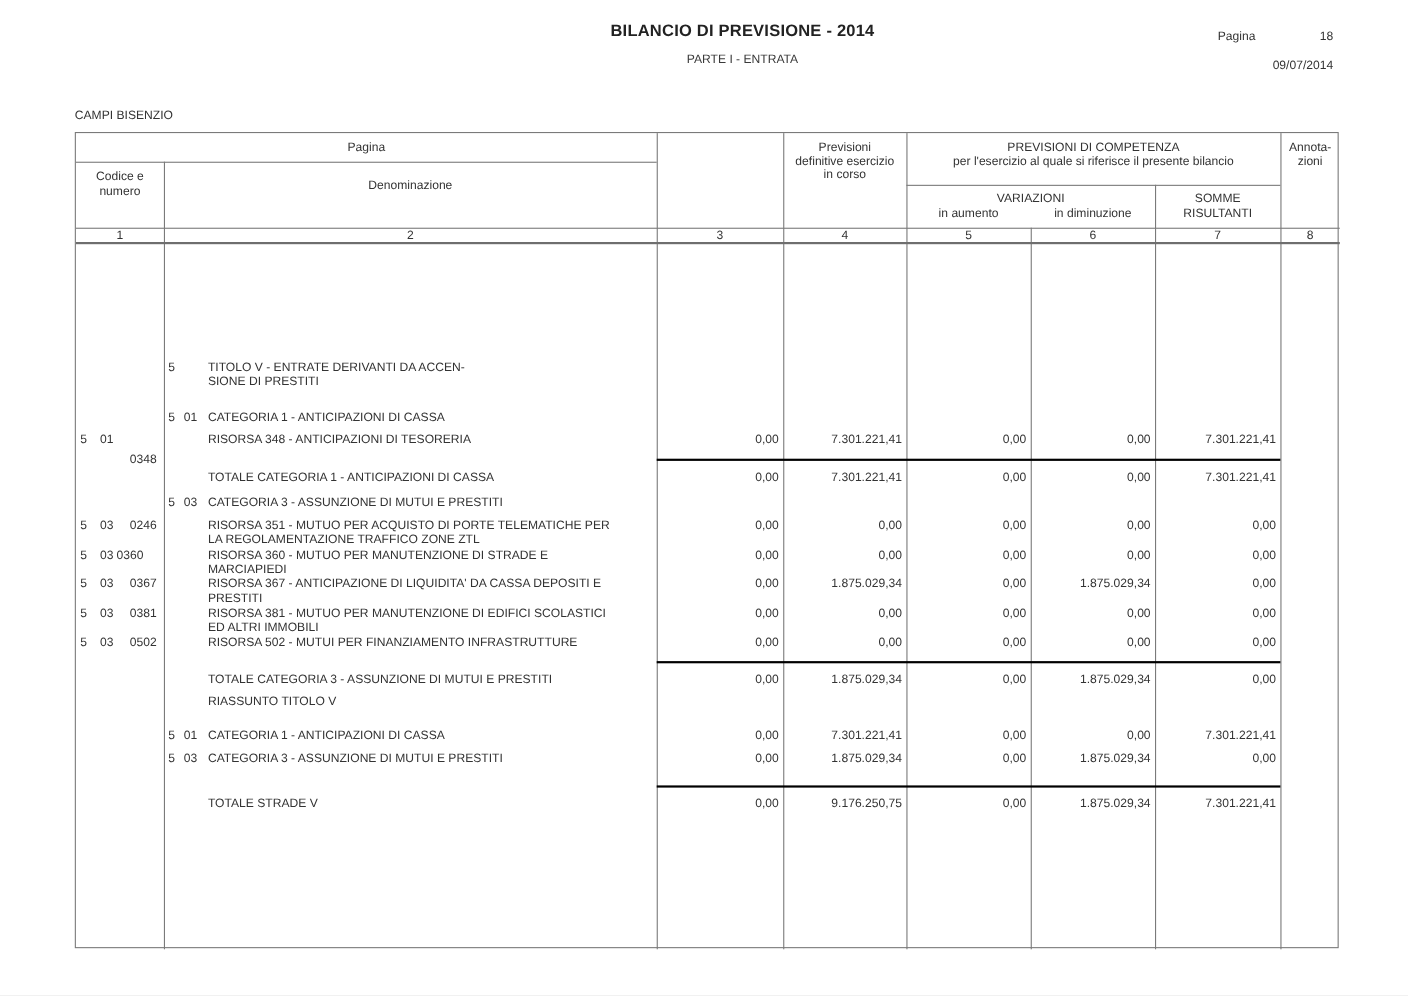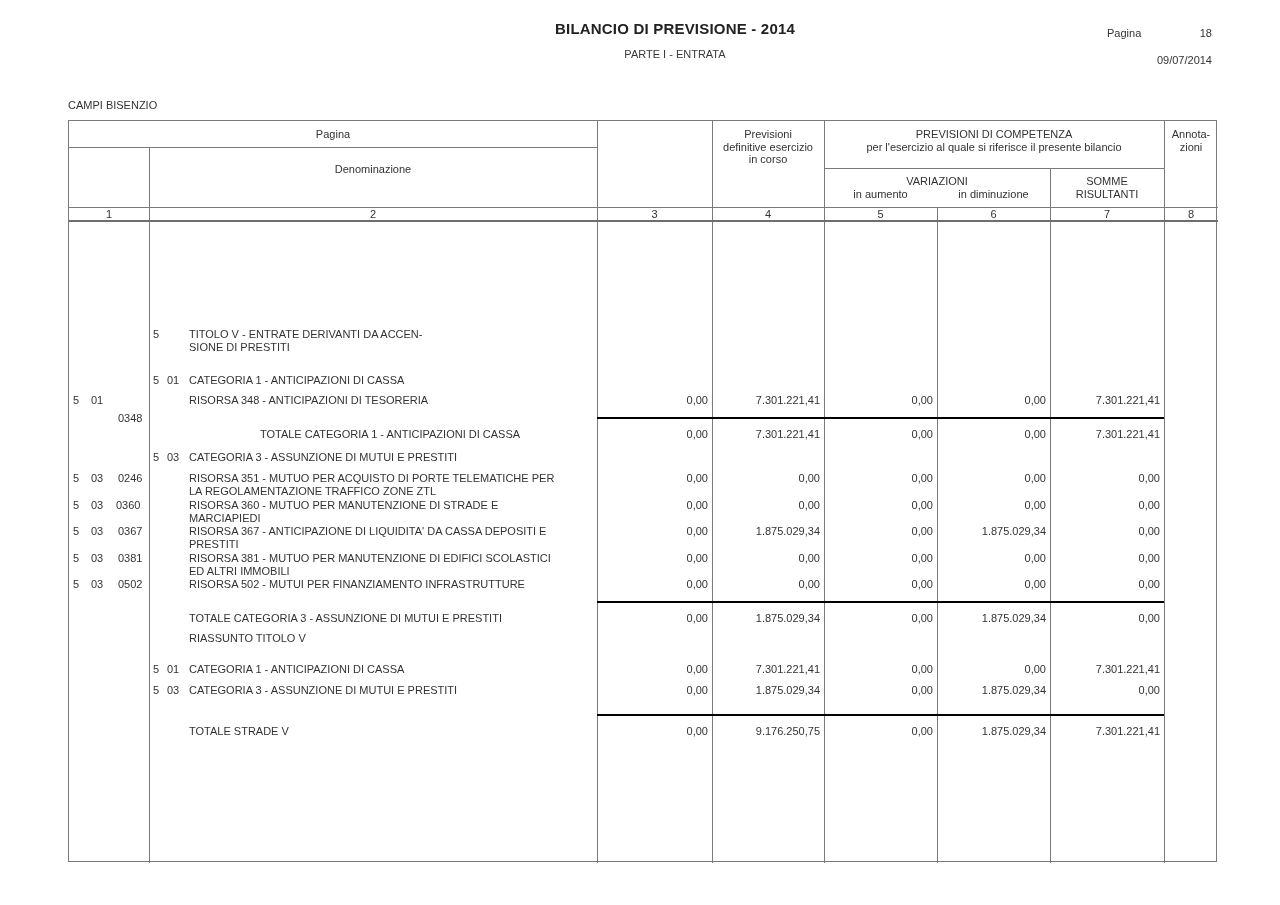--- a/index.html
+++ b/index.html
@@ -46,20 +46,22 @@
   <div class="doc-subtitle">PARTE I - ENTRATA</div>
   <div class="pagina-label">Pagina</div>
   <div class="pagina-num">18</div>
   <div class="doc-date">09/07/2014</div>
 
   <div class="entity">CAMPI BISENZIO</div>
 
   <div class="tbl">
 
     <div class="cell ctr" style="left:0;top:0;width:528px;height:26px;padding-top:7px;">Pagina</div>
+    <div class="cell ctr pre" style="left:0;top:26px;width:80px;height:60px;padding-top:8px;">Codice e
+numero</div>
     <div class="cell ctr" style="left:80px;top:26px;width:448px;height:60px;padding-top:16px;">Denominazione</div>
     <div class="cell ctr pre" style="left:643px;top:0;width:112px;height:86px;padding-top:7px;">Previsioni
 definitive esercizio
 in corso</div>
     <div class="cell ctr" style="left:755px;top:0;width:340px;height:47px;padding-top:7px;">
       <div>PREVISIONI DI COMPETENZA</div>
       <div>per l'esercizio al quale si riferisce il presente bilancio</div>
     </div>
     <div class="cell" style="left:755px;top:47px;width:226px;height:39px;">
       <div class="ctr" style="padding-top:7px;">VARIAZIONI</div>
@@ -112,21 +114,21 @@
           <span class="codepart" style="left: 49px; top: 0px; margin-top: 18px;">0348</span>
           <div class="rowtext" style="left: 120px; top: 0px; width: 402px;">RISORSA 348 - ANTICIPAZIONI DI TESORERIA</div>
           <div class="val" style="left: 530px; width: 109px; top: 0px;">0,00</div>
           <div class="val" style="left: 645px; width: 106px; top: 0px;">7.301.221,41</div>
           <div class="val" style="left: 757px; width: 107px; top: 0px;">0,00</div>
           <div class="val" style="left: 870px; width: 107px; top: 0px;">0,00</div>
           <div class="val" style="left: 983px; width: 108px; top: 0px;">7.301.221,41</div>
         </div>
         <div class="thick" style="left: 528px; width: 567px; top: 296px;"></div>
         <div class="abs" style="left: 0px; top: 307px; width: 1149px;">
-          <div class="rowtext" style="left: 120px; top: 0px; width: 402px; text-align: center;">TOTALE CATEGORIA 1 - ANTICIPAZIONI DI CASSA</div>
+          <div class="rowtext" style="left: 120px; top: 0px; width: 402px;">TOTALE CATEGORIA 1 - ANTICIPAZIONI DI CASSA</div>
           <div class="val" style="left: 530px; width: 109px; top: 0px;">0,00</div>
           <div class="val" style="left: 645px; width: 106px; top: 0px;">7.301.221,41</div>
           <div class="val" style="left: 757px; width: 107px; top: 0px;">0,00</div>
           <div class="val" style="left: 870px; width: 107px; top: 0px;">0,00</div>
           <div class="val" style="left: 983px; width: 108px; top: 0px;">7.301.221,41</div>
         </div>
         <div class="abs" style="left: 0px; top: 330px; width: 1149px;">
           <span class="codepart" style="left: 84px; top: 0px;">5</span>
           <span class="codepart" style="left: 98px; top: 0px;">03</span>
           <div class="rowtext" style="left: 120px; top: 0px; width: 402px;">CATEGORIA 3 - ASSUNZIONE DI MUTUI E PRESTITI</div>
@@ -139,21 +141,21 @@
 LA REGOLAMENTAZIONE TRAFFICO ZONE ZTL</div>
           <div class="val" style="left: 530px; width: 109px; top: 0px;">0,00</div>
           <div class="val" style="left: 645px; width: 106px; top: 0px;">0,00</div>
           <div class="val" style="left: 757px; width: 107px; top: 0px;">0,00</div>
           <div class="val" style="left: 870px; width: 107px; top: 0px;">0,00</div>
           <div class="val" style="left: 983px; width: 108px; top: 0px;">0,00</div>
         </div>
         <div class="abs" style="left: 0px; top: 378px; width: 1149px;">
           <span class="codepart" style="left: 4px; top: 0px;">5</span>
           <span class="codepart" style="left: 22px; top: 0px;">03</span>
-          <span class="codepart" style="left: 47px; top: 0px; text-align: right;">0360</span>
+          <span class="codepart" style="left: 37px; top: 0px; text-align: right;">0360</span>
           <div class="rowtext" style="left: 120px; top: 0px; width: 402px;">RISORSA 360 - MUTUO PER MANUTENZIONE DI STRADE E
 MARCIAPIEDI</div>
           <div class="val" style="left: 530px; width: 109px; top: 0px;">0,00</div>
           <div class="val" style="left: 645px; width: 106px; top: 0px;">0,00</div>
           <div class="val" style="left: 757px; width: 107px; top: 0px;">0,00</div>
           <div class="val" style="left: 870px; width: 107px; top: 0px;">0,00</div>
           <div class="val" style="left: 983px; width: 108px; top: 0px;">0,00</div>
         </div>
         <div class="abs" style="left: 0px; top: 404px; width: 1149px;">
           <span class="codepart" style="left: 4px; top: 0px;">5</span>

